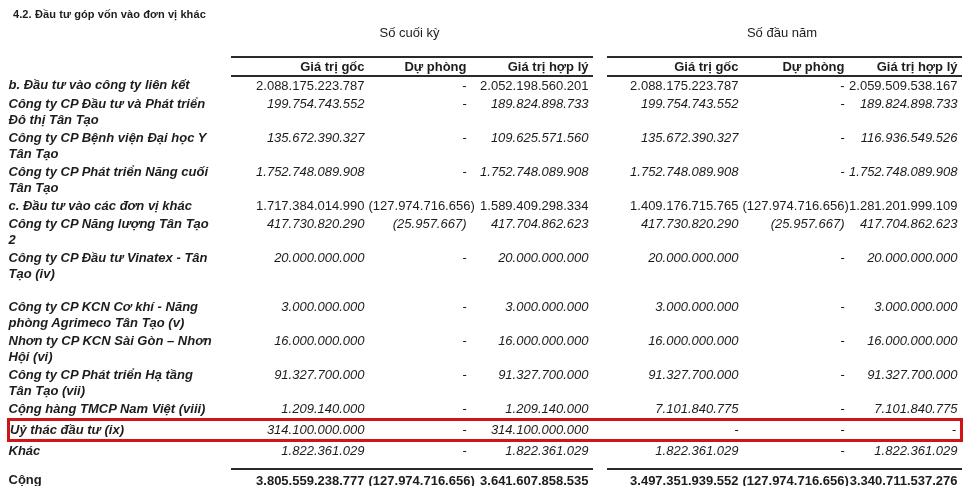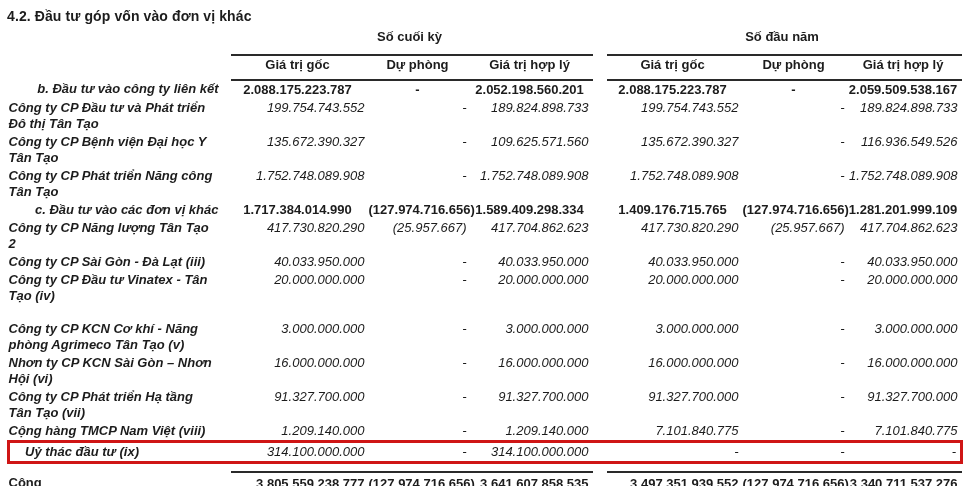--- a/index.html
+++ b/index.html
@@ -5,50 +5,50 @@
   :root { --ink: #1c1c1c; --rule: #2a2a2a; --hl: #cf1515; }
   * { box-sizing: border-box; }
   html, body { margin: 0; padding: 0; background: #ffffff; }
   body {
     width: 965px; height: 486px; overflow: hidden;
     font-family: "Liberation Sans", sans-serif;
     color: var(--ink);
   }
   .page { padding: 7px 5px 0 7px; }
   .doc-title {
-    font-size: 14px; font-weight: bold; letter-spacing: .1px;
-    margin: 1px 0 4px 0;
+    font-size: 11px; font-weight: bold; letter-spacing: .1px;
+    margin: 1px 0 4px 6px;
   }
   table.fin {
     border-collapse: collapse; table-layout: fixed;
     width: 953px; font-size: 13px; line-height: 16px;
   }
   col.c-label { width: 222px; }
   col.c-g1a { width: 138px; } col.c-g1b { width: 102px; } col.c-g1c { width: 122px; }
   col.c-gap { width: 14px; }
   col.c-g2a { width: 136px; } col.c-g2b { width: 106px; } col.c-g2c { width: 113px; }
   th, td { padding: 1px 4px 1px 0; vertical-align: top; }
   th.grp {
-    font-weight: bold; text-align: center; font-size: 13px;
-    border-bottom: 2px solid var(--rule); padding-bottom: 9px;
+    font-weight: normal; text-align: center; font-size: 13px;
+    border-bottom: 2px solid var(--rule); padding-bottom: 15px;
   }
   th.colh {
-    font-weight: bold; text-align: center;
-    border-bottom: 2px solid var(--rule); padding: 1px 4px 6px 0;
+    font-weight: bold; text-align: right;
+    border-bottom: 2px solid var(--rule); padding: 1px 4px 0 0;
   }
   th.blank { border: none; }
   td.label { text-align: left; padding-right: 12px; font-weight: bold; }
   td.num { text-align: right; white-space: nowrap; }
   td.gap { padding: 0; }
-  tr.section td.label { font-weight: bold; font-style: italic; text-align: right; }
-  tr.section td.num { font-weight: bold; text-align: center; }
+  tr.section td.label { font-weight: bold; font-style: italic; }
+  tr.section td.num { font-weight: normal; }
   tr.item td { font-style: italic; }
   tr.spacer td { padding: 0; border: none; height: 15px; }
   tr.spacer-sm td { padding: 0; border: none; height: 9px; }
-  tr.highlight td { border-top: 3px solid var(--hl); border-bottom: 3px solid var(--hl); padding-left: 15px; }
+  tr.highlight td { border-top: 3px solid var(--hl); border-bottom: 3px solid var(--hl); }
   tr.highlight td:first-child { border-left: 3px solid var(--hl); }
   tr.highlight td:last-child { border-right: 3px solid var(--hl); }
   tr.total td { font-weight: bold; }
   tr.total td.num {
     border-top: 2px solid var(--rule);
     border-bottom: 5px double var(--rule);
     padding-top: 3px; padding-bottom: 2px;
   }
   tr.total td.label, tr.total td.gap { border: none; padding-top: 3px; }
 </style>
@@ -112,21 +112,21 @@
           <td class="label">Công ty CP Bệnh viện Đại học Y Tân Tạo</td>
           <td class="num">135.672.390.327</td>
           <td class="num">-</td>
           <td class="num">109.625.571.560</td>
           <td class="gap"></td>
           <td class="num">135.672.390.327</td>
           <td class="num">-</td>
           <td class="num">116.936.549.526</td>
         </tr>
         <tr class="item">
-          <td class="label">Công ty CP Phát triển Năng công Tân Tạo</td>
+          <td class="label">Công ty CP Phát triển Năng cuối Tân Tạo</td>
           <td class="num">1.752.748.089.908</td>
           <td class="num">-</td>
           <td class="num">1.752.748.089.908</td>
           <td class="gap"></td>
           <td class="num">1.752.748.089.908</td>
           <td class="num">-</td>
           <td class="num">1.752.748.089.908</td>
         </tr>
         <tr class="section">
           <td class="label">c. Đầu tư vào các đơn vị khác</td>
@@ -142,30 +142,20 @@
           <td class="label">Công ty CP Năng lượng Tân Tạo 2</td>
           <td class="num">417.730.820.290</td>
           <td class="num">(25.957.667)</td>
           <td class="num">417.704.862.623</td>
           <td class="gap"></td>
           <td class="num">417.730.820.290</td>
           <td class="num">(25.957.667)</td>
           <td class="num">417.704.862.623</td>
         </tr>
         <tr class="item">
-          <td class="label">Công ty CP Sài Gòn - Đà Lạt (iii)</td>
-          <td class="num">40.033.950.000</td>
-          <td class="num">-</td>
-          <td class="num">40.033.950.000</td>
-          <td class="gap"></td>
-          <td class="num">40.033.950.000</td>
-          <td class="num">-</td>
-          <td class="num">40.033.950.000</td>
-        </tr>
-        <tr class="item">
           <td class="label">Công ty CP Đầu tư Vinatex - Tân Tạo (iv)</td>
           <td class="num">20.000.000.000</td>
           <td class="num">-</td>
           <td class="num">20.000.000.000</td>
           <td class="gap"></td>
           <td class="num">20.000.000.000</td>
           <td class="num">-</td>
           <td class="num">20.000.000.000</td>
         </tr>
         <tr class="spacer">
@@ -213,20 +203,30 @@
         </tr>
         <tr class="item highlight">
           <td class="label">Uỷ thác đầu tư (ix)</td>
           <td class="num">314.100.000.000</td>
           <td class="num">-</td>
           <td class="num">314.100.000.000</td>
           <td class="gap"></td>
           <td class="num">-</td>
           <td class="num">-</td>
           <td class="num">-</td>
+        </tr>
+        <tr class="item">
+          <td class="label">Khác</td>
+          <td class="num">1.822.361.029</td>
+          <td class="num">-</td>
+          <td class="num">1.822.361.029</td>
+          <td class="gap"></td>
+          <td class="num">1.822.361.029</td>
+          <td class="num">-</td>
+          <td class="num">1.822.361.029</td>
         </tr>
       </tbody>
     <tfoot>
       <tr class="spacer-sm">
           <td colspan="8"></td>
         </tr>
       <tr class="total">
         <td class="label">Cộng</td>
         <td class="num">3.805.559.238.777</td>
         <td class="num">(127.974.716.656)</td>

